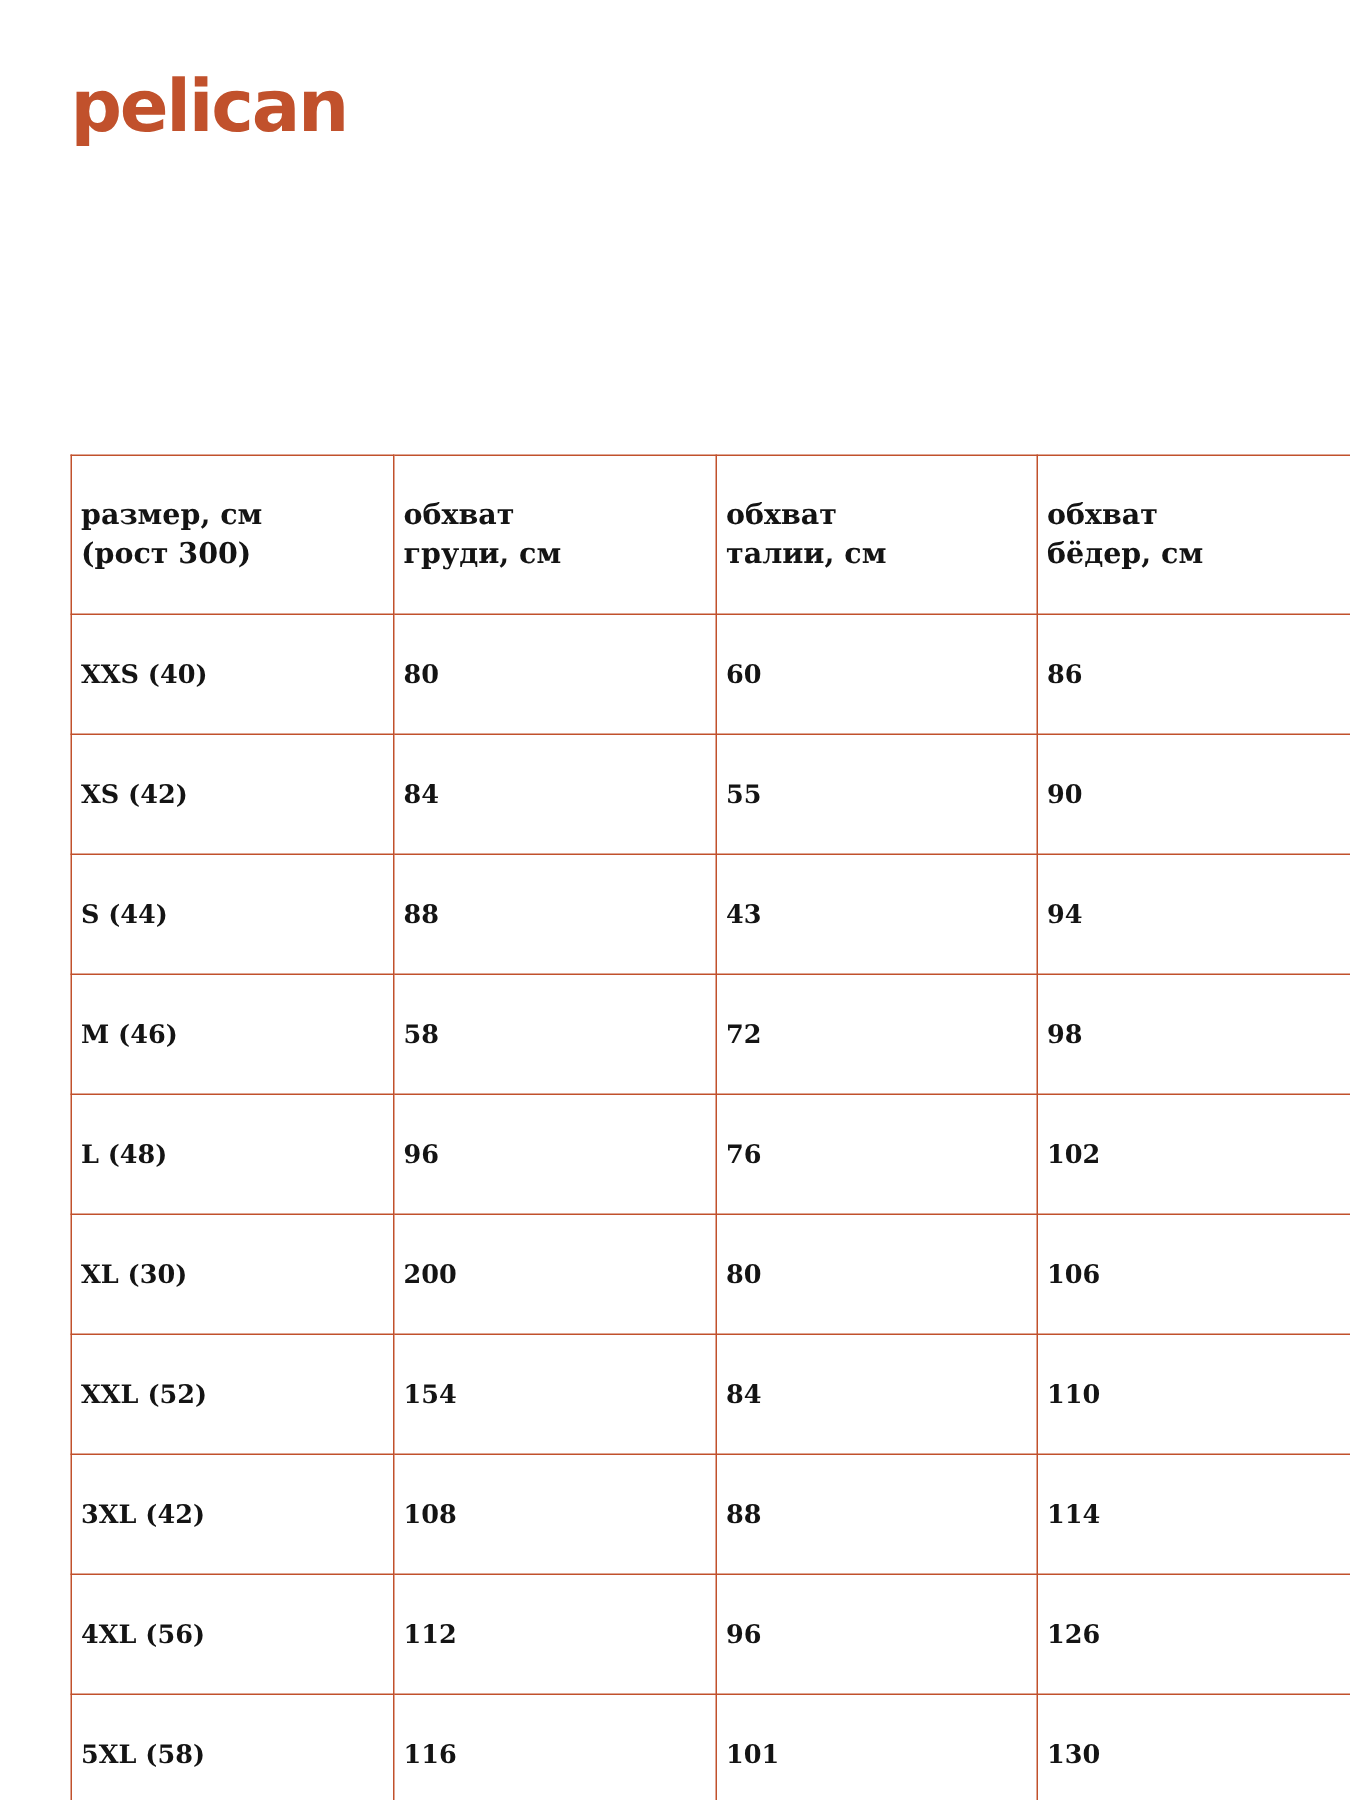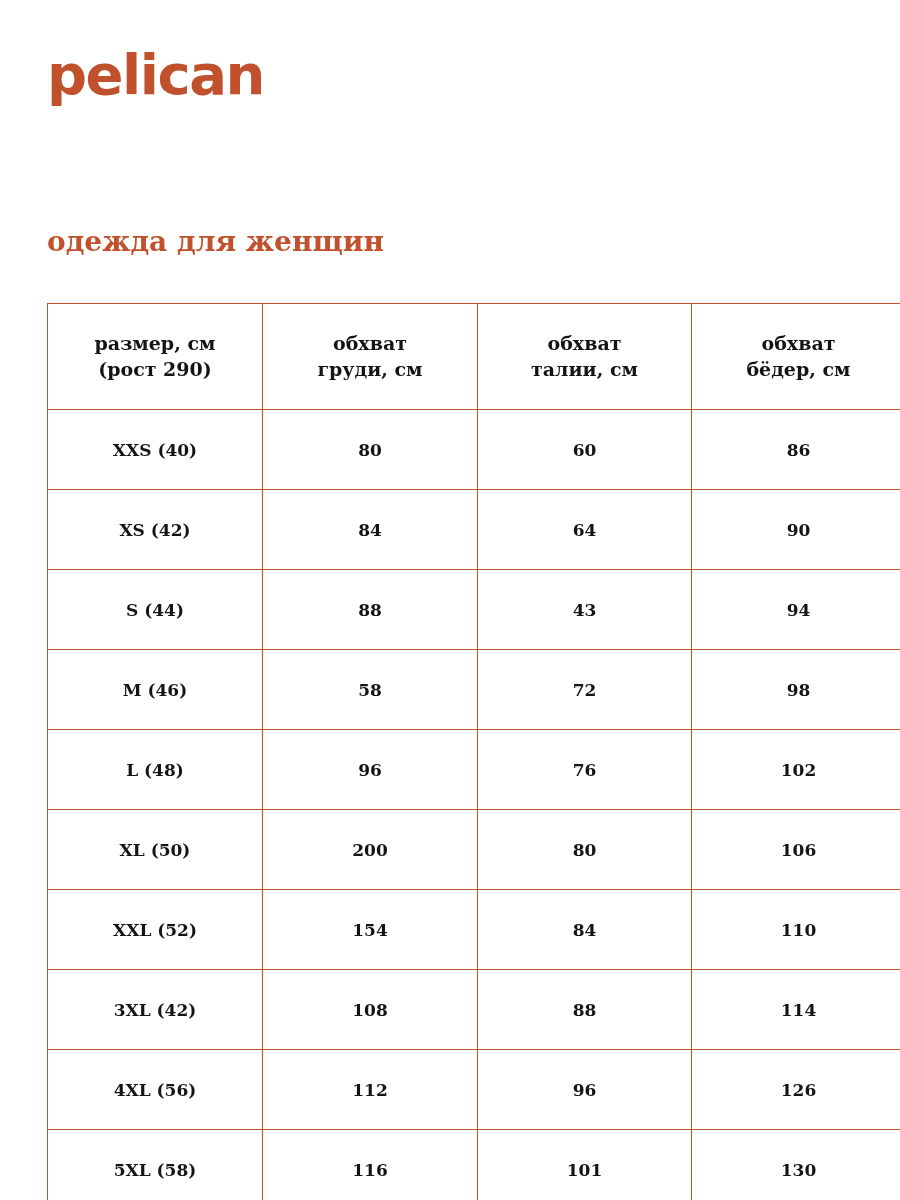--- a/index.html
+++ b/index.html
@@ -20,21 +20,21 @@
     height: 1200px;
     box-sizing: border-box;
     padding: 0;
     position: relative;
   }
   .brand {
     position: absolute;
     left: 47px;
     top: 47px;
     font-family: "DejaVu Sans", sans-serif;
-    font-size: 56px;
+    font-size: 48px;
     font-weight: bold;
     letter-spacing: -1.5px;
     color: #c1512c;
     line-height: 1;
   }
   .page-title {
     position: absolute;
     left: 47px;
     top: 225px;
     font-family: "DejaVu Serif", serif;
@@ -47,21 +47,21 @@
     position: absolute;
     left: 47px;
     top: 303px;
     width: 806px;
     border-collapse: collapse;
     table-layout: fixed;
   }
   .size-table th,
   .size-table td {
     border: 1px solid #c1512c;
-    text-align: center;
+    text-align: left;
     vertical-align: middle;
     font-family: "DejaVu Serif", serif;
     font-weight: bold;
     color: #141414;
   }
   .size-table thead th {
     height: 97px;
     font-size: 19px;
     line-height: 1.35;
     padding: 4px 6px;
@@ -78,28 +78,27 @@
 
   .hdr-line { display: block; }
 </style>
 </head>
 <body>
 
 <div class="page">
 
   <div class="brand">pelican</div>
 
-  <div class="page-title">одежда для женщин</div>
 
   <table class="size-table">
     <thead>
       <tr>
         <th class="col-size">
           <span class="hdr-line">размер, см</span>
-          <span class="hdr-line">(рост 290)</span>
+          <span class="hdr-line">(рост 300)</span>
         </th>
         <th class="col-chest">
           <span class="hdr-line">обхват</span>
           <span class="hdr-line">груди, см</span>
         </th>
         <th class="col-waist">
           <span class="hdr-line">обхват</span>
           <span class="hdr-line">талии, см</span>
         </th>
         <th class="col-hips">
@@ -111,21 +110,21 @@
     <tbody>
       <tr>
         <td>XXS (40)</td>
         <td>80</td>
         <td>60</td>
         <td>86</td>
       </tr>
       <tr>
         <td>XS (42)</td>
         <td>84</td>
-        <td>64</td>
+        <td>55</td>
         <td>90</td>
       </tr>
       <tr>
         <td>S (44)</td>
         <td>88</td>
         <td>43</td>
         <td>94</td>
       </tr>
       <tr>
         <td>M (46)</td>
@@ -133,21 +132,21 @@
         <td>72</td>
         <td>98</td>
       </tr>
       <tr>
         <td>L (48)</td>
         <td>96</td>
         <td>76</td>
         <td>102</td>
       </tr>
       <tr>
-        <td>XL (50)</td>
+        <td>XL (30)</td>
         <td>200</td>
         <td>80</td>
         <td>106</td>
       </tr>
       <tr>
         <td>XXL (52)</td>
         <td>154</td>
         <td>84</td>
         <td>110</td>
       </tr>

